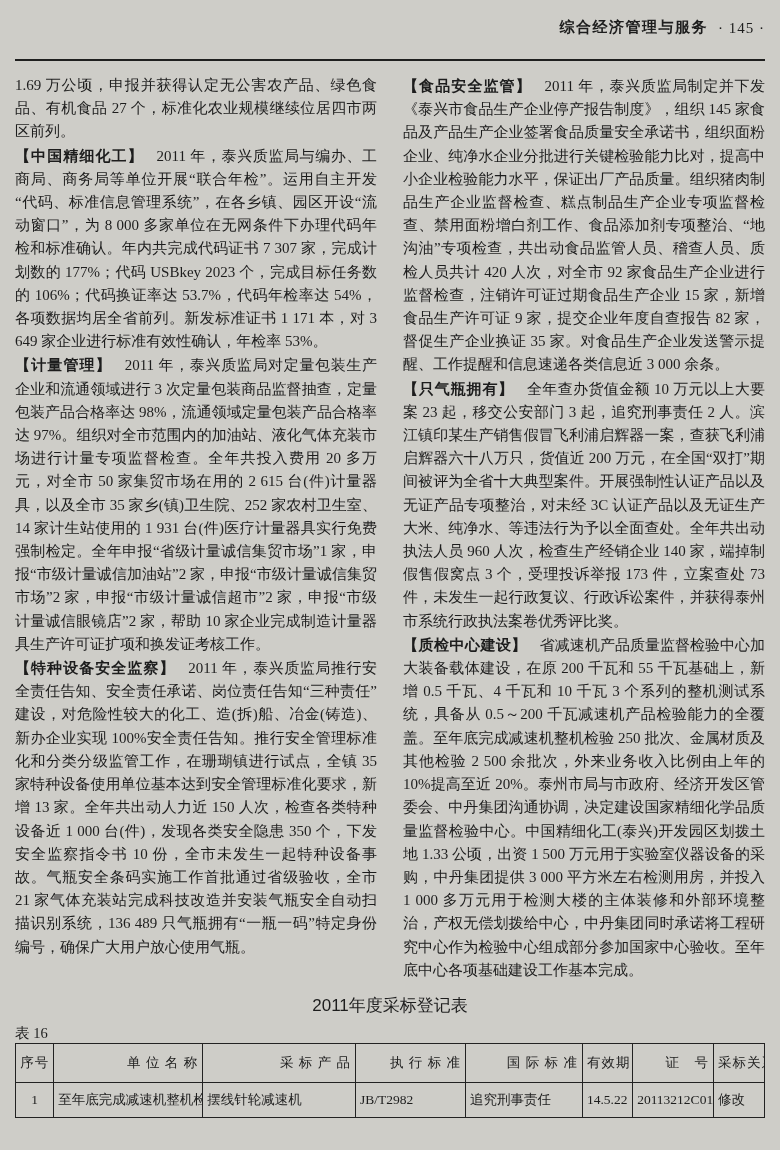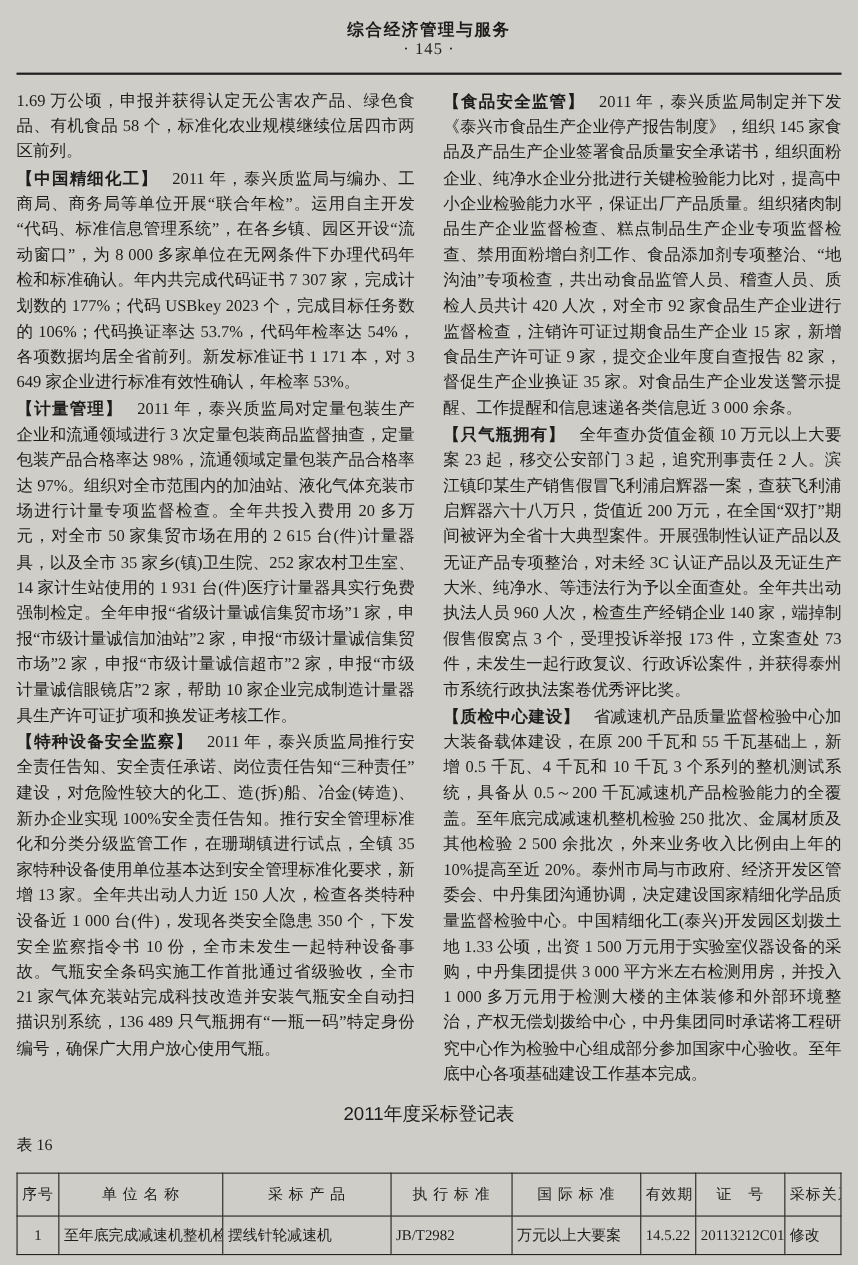--- a/index.html
+++ b/index.html
@@ -7,30 +7,29 @@
     width:780px; height:1150px;
     background:#cecdc8;
     font-family:"Liberation Serif","DejaVu Serif",serif;
     color:#1d1d1d;
     overflow:hidden;
   }
   .page { padding:0 15px; }
 
   
   .running-head {
-    display:flex; justify-content:flex-end; align-items:center;
-    padding-top:18px; padding-bottom:12px;
+    display:flex; justify-content:flex-end; align-items:flex-end;
+    padding-top:18px; padding-bottom:22px;
     border-bottom:2px solid #1f1f1f;
-    flex-direction:column;
   }
   .rh-title {
     font-family:"Liberation Sans","DejaVu Sans",sans-serif;
     font-weight:700; font-size:15px; letter-spacing:1.5px;
   }
-  .rh-page { font-size:15px; letter-spacing:1px; }
+  .rh-page { font-size:15px; margin-left:10px; letter-spacing:1px; }
 
   
   .columns { display:flex; justify-content:space-between; margin-top:13px; }
   .col { width:362px; }
   p.para {
     margin:0; font-size:15px; line-height:23.2px;
     text-align:justify; text-justify:inter-ideograph;
   }
   .sec { margin-top:13px; }
   .sec-heading {
@@ -42,47 +41,47 @@
     text-align:right; font-size:15px; line-height:23.2px;
   }
 
   
   .table-title {
     text-align:center;
     font-family:"Liberation Sans","DejaVu Sans",sans-serif;
     font-weight:400; font-size:17px;
     margin-top:12px;
   }
-  .table-label { font-size:14.5px; margin-top:7px; margin-bottom:16px; }
+  .table-label { font-size:14.5px; margin-top:7px; margin-bottom:0; }
   table.reg {
     width:100%; border-collapse:collapse; table-layout:fixed;
     font-size:13.5px; background:transparent;
   }
   .reg th, .reg td {
     border:1.5px solid #222; font-weight:normal;
     padding:2px 4px; overflow:hidden; white-space:nowrap;
   }
-  .reg thead th { height:34px; text-align:center; letter-spacing:1px; }
+  .reg thead th { height:34px; text-align:right; letter-spacing:1px; }
   .reg tbody td { height:30px; text-align:left; }
   .reg .center { text-align:center; }
 </style>
 </head>
 <body>
 
 <div class="page">
 
   <div class="running-head">
     <span class="rh-title">综合经济管理与服务</span>
     <span class="rh-page">· 145 ·</span>
   </div>
 
   <div class="columns">
 
     <div class="col">
-      <p class="para">1.69 万公顷，申报并获得认定无公害农产品、绿色食品、有机食品 58 个，标准化农业规模继续位居四市两区前列。</p>
+      <p class="para">1.69 万公顷，申报并获得认定无公害农产品、绿色食品、有机食品 27 个，标准化农业规模继续位居四市两区前列。</p>
       <p class="para sec"><span class="sec-heading">【中国精细化工】</span><span>2011 年，泰兴质监局与编办、工商局、商务局等单位开展“联合年检”。运用自主开发“代码、标准信息管理系统”，在各乡镇、园区开设“流动窗口”，为 8 000 多家单位在无网条件下办理代码年检和标准确认。年内共完成代码证书 7 307 家，完成计划数的 177%；代码 USBkey 2023 个，完成目标任务数的 106%；代码换证率达 53.7%，代码年检率达 54%，各项数据均居全省前列。新发标准证书 1 171 本，对 3 649 家企业进行标准有效性确认，年检率 53%。</span></p>
       <p class="para sec"><span class="sec-heading">【计量管理】</span><span>2011 年，泰兴质监局对定量包装生产企业和流通领域进行 3 次定量包装商品监督抽查，定量包装产品合格率达 98%，流通领域定量包装产品合格率达 97%。组织对全市范围内的加油站、液化气体充装市场进行计量专项监督检查。全年共投入费用 20 多万元，对全市 50 家集贸市场在用的 2 615 台(件)计量器具，以及全市 35 家乡(镇)卫生院、252 家农村卫生室、14 家计生站使用的 1 931 台(件)医疗计量器具实行免费强制检定。全年申报“省级计量诚信集贸市场”1 家，申报“市级计量诚信加油站”2 家，申报“市级计量诚信集贸市场”2 家，申报“市级计量诚信超市”2 家，申报“市级计量诚信眼镜店”2 家，帮助 10 家企业完成制造计量器具生产许可证扩项和换发证考核工作。</span></p>
       <p class="para sec"><span class="sec-heading">【特种设备安全监察】</span><span>2011 年，泰兴质监局推行安全责任告知、安全责任承诺、岗位责任告知“三种责任”建设，对危险性较大的化工、造(拆)船、冶金(铸造)、新办企业实现 100%安全责任告知。推行安全管理标准化和分类分级监管工作，在珊瑚镇进行试点，全镇 35 家特种设备使用单位基本达到安全管理标准化要求，新增 13 家。全年共出动人力近 150 人次，检查各类特种设备近 1 000 台(件)，发现各类安全隐患 350 个，下发安全监察指令书 10 份，全市未发生一起特种设备事故。气瓶安全条码实施工作首批通过省级验收，全市 21 家气体充装站完成科技改造并安装气瓶安全自动扫描识别系统，136 489 只气瓶拥有“一瓶一码”特定身份编号，确保广大用户放心使用气瓶。</span></p>
     </div>
 
     <div class="col">
       <p class="para"><span class="sec-heading">【食品安全监管】</span><span>2011 年，泰兴质监局制定并下发《泰兴市食品生产企业停产报告制度》，组织 145 家食品及产品生产企业签署食品质量安全承诺书，组织面粉企业、纯净水企业分批进行关键检验能力比对，提高中小企业检验能力水平，保证出厂产品质量。组织猪肉制品生产企业监督检查、糕点制品生产企业专项监督检查、禁用面粉增白剂工作、食品添加剂专项整治、“地沟油”专项检查，共出动食品监管人员、稽查人员、质检人员共计 420 人次，对全市 92 家食品生产企业进行监督检查，注销许可证过期食品生产企业 15 家，新增食品生产许可证 9 家，提交企业年度自查报告 82 家，督促生产企业换证 35 家。对食品生产企业发送警示提醒、工作提醒和信息速递各类信息近 3 000 余条。</span></p>
       <p class="para sec"><span class="sec-heading">【只气瓶拥有】</span><span>全年查办货值金额 10 万元以上大要案 23 起，移交公安部门 3 起，追究刑事责任 2 人。滨江镇印某生产销售假冒飞利浦启辉器一案，查获飞利浦启辉器六十八万只，货值近 200 万元，在全国“双打”期间被评为全省十大典型案件。开展强制性认证产品以及无证产品专项整治，对未经 3C 认证产品以及无证生产大米、纯净水、等违法行为予以全面查处。全年共出动执法人员 960 人次，检查生产经销企业 140 家，端掉制假售假窝点 3 个，受理投诉举报 173 件，立案查处 73 件，未发生一起行政复议、行政诉讼案件，并获得泰州市系统行政执法案卷优秀评比奖。</span></p>
       <p class="para sec"><span class="sec-heading">【质检中心建设】</span><span>省减速机产品质量监督检验中心加大装备载体建设，在原 200 千瓦和 55 千瓦基础上，新增 0.5 千瓦、4 千瓦和 10 千瓦 3 个系列的整机测试系统，具备从 0.5～200 千瓦减速机产品检验能力的全覆盖。至年底完成减速机整机检验 250 批次、金属材质及其他检验 2 500 余批次，外来业务收入比例由上年的 10%提高至近 20%。泰州市局与市政府、经济开发区管委会、中丹集团沟通协调，决定建设国家精细化学品质量监督检验中心。中国精细化工(泰兴)开发园区划拨土地 1.33 公顷，出资 1 500 万元用于实验室仪器设备的采购，中丹集团提供 3 000 平方米左右检测用房，并投入 1 000 多万元用于检测大楼的主体装修和外部环境整治，产权无偿划拨给中心，中丹集团同时承诺将工程研究中心作为检验中心组成部分参加国家中心验收。至年底中心各项基础建设工作基本完成。</span></p>
     </div>
@@ -114,21 +113,21 @@
         <th>证　号</th>
         <th>采标关系</th>
       </tr>
     </thead>
     <tbody>
       <tr>
         <td class="center">1</td>
         <td>至年底完成减速机整机检验</td>
         <td>摆线针轮减速机</td>
         <td>JB/T2982</td>
-        <td>万元以上大要案</td>
+        <td>追究刑事责任</td>
         <td>14.5.22</td>
         <td>20113212C018</td>
         <td>修改</td>
       </tr>
     </tbody>
   </table>
 
 </div>
 
 </body></html>

